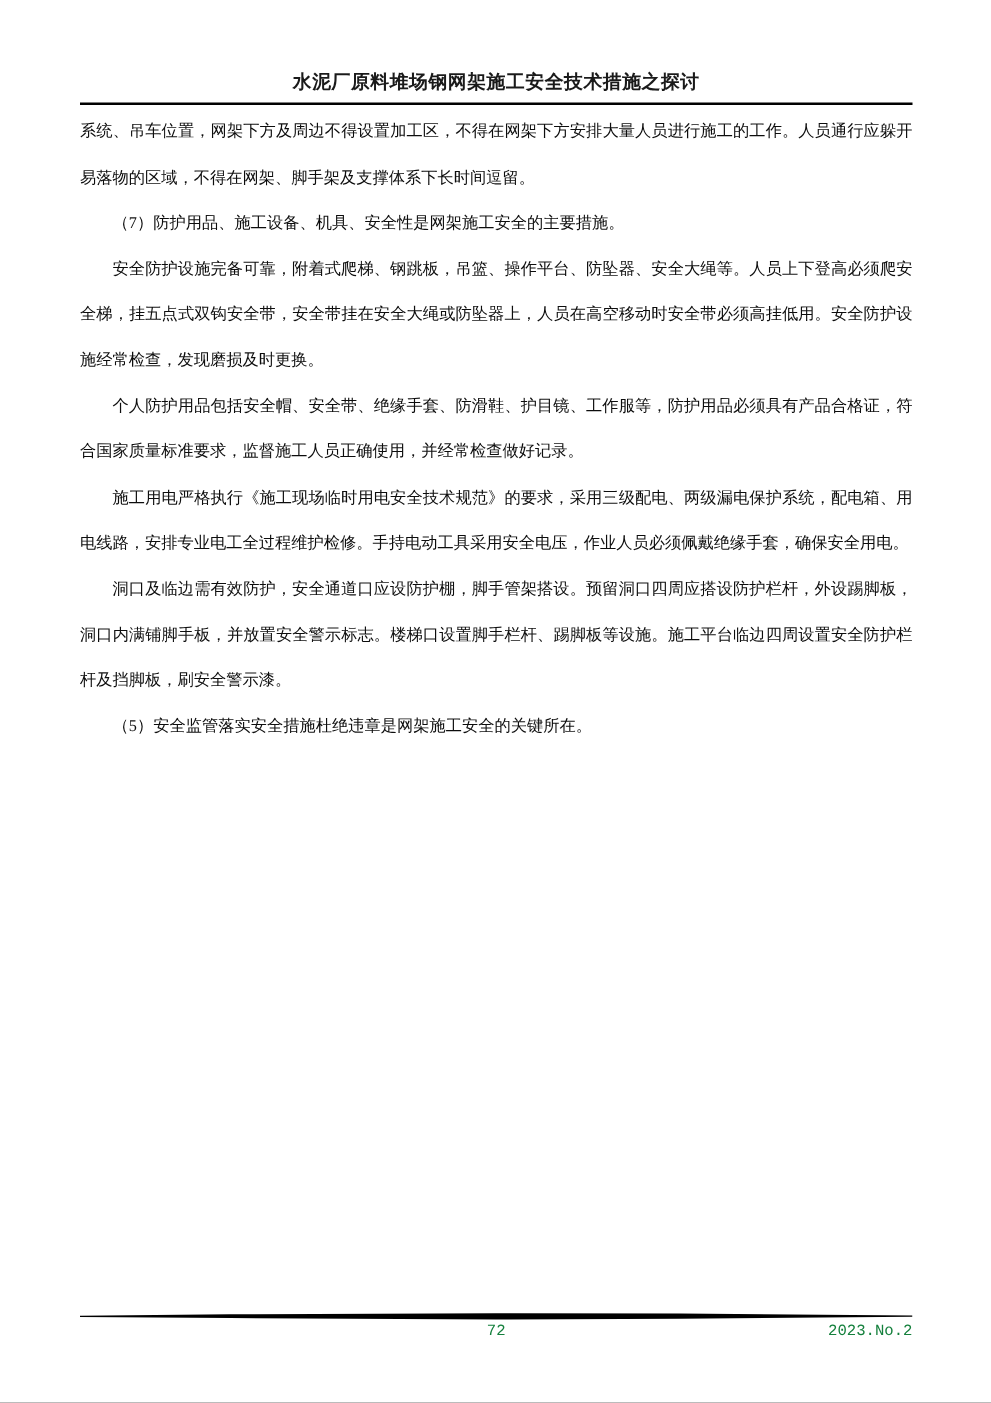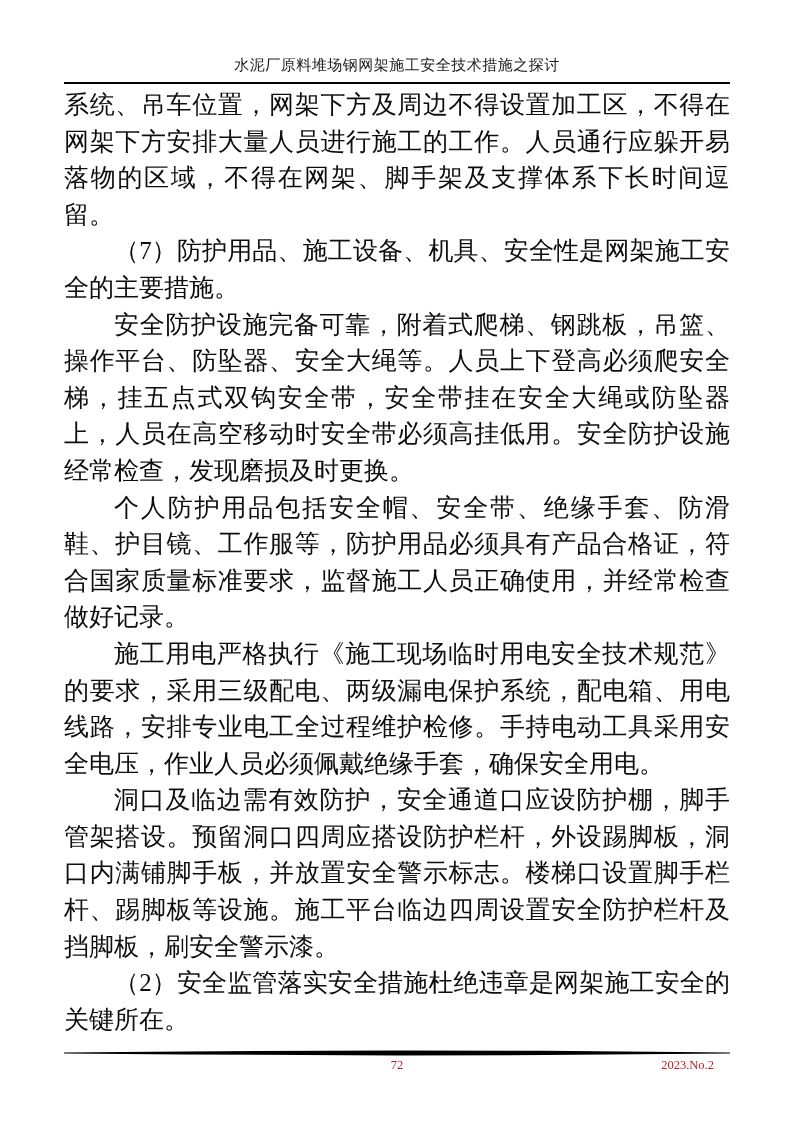--- a/index.html
+++ b/index.html
@@ -21,27 +21,28 @@
     position: absolute;
     top: 56px;
     left: 64px;
     width: 666px;
     text-align: center;
     font-size: 15px;
     letter-spacing: 0.5px;
     padding-bottom: 7px;
     border-bottom: 2px solid #000000;
     color: #1a1a1a;
+    font-weight: bold;
   }
   .body-text {
     position: absolute;
     top: 87px;
     left: 64px;
     width: 666px;
-    font-size: 25px;
+    font-size: 13px;
     line-height: 36.6px;
     text-align: justify;
     text-justify: inter-character;
     color: #0d0d0d;
   }
   .body-text p {
     margin: 0;
     padding: 0;
     text-indent: 2em;
   }
@@ -54,53 +55,53 @@
     left: 64px;
     width: 666px;
     height: 6px;
   }
   .footer-row {
     position: absolute;
     top: 1058px;
     left: 64px;
     width: 666px;
     height: 18px;
-    font-family: Liberation Serif, serif;
+    font-family: Liberation Mono, monospace;
     font-size: 12.5px;
-    color: #b91c1c;
+    color: #15803d;
   }
   .page-number {
     position: absolute;
     left: 0;
     width: 100%;
     text-align: center;
   }
   .issue-label {
     position: absolute;
-    right: 16px;
+    right: 0;
     text-align: right;
   }
 </style>
 </head>
 <body>
 
 <div class="page">
 
   <div class="header">
     <span>水泥厂原料堆场钢网架施工安全技术措施之探讨</span>
   </div>
 
   <div class="body-text">
     <p class="no-indent">系统、吊车位置，网架下方及周边不得设置加工区，不得在网架下方安排大量人员进行施工的工作。人员通行应躲开易落物的区域，不得在网架、脚手架及支撑体系下长时间逗留。</p>
     <p>（7）防护用品、施工设备、机具、安全性是网架施工安全的主要措施。</p>
     <p>安全防护设施完备可靠，附着式爬梯、钢跳板，吊篮、操作平台、防坠器、安全大绳等。人员上下登高必须爬安全梯，挂五点式双钩安全带，安全带挂在安全大绳或防坠器上，人员在高空移动时安全带必须高挂低用。安全防护设施经常检查，发现磨损及时更换。</p>
     <p>个人防护用品包括安全帽、安全带、绝缘手套、防滑鞋、护目镜、工作服等，防护用品必须具有产品合格证，符合国家质量标准要求，监督施工人员正确使用，并经常检查做好记录。</p>
     <p>施工用电严格执行《施工现场临时用电安全技术规范》的要求，采用三级配电、两级漏电保护系统，配电箱、用电线路，安排专业电工全过程维护检修。手持电动工具采用安全电压，作业人员必须佩戴绝缘手套，确保安全用电。</p>
     <p>洞口及临边需有效防护，安全通道口应设防护棚，脚手管架搭设。预留洞口四周应搭设防护栏杆，外设踢脚板，洞口内满铺脚手板，并放置安全警示标志。楼梯口设置脚手栏杆、踢脚板等设施。施工平台临边四周设置安全防护栏杆及挡脚板，刷安全警示漆。</p>
-    <p>（2）安全监管落实安全措施杜绝违章是网架施工安全的关键所在。</p>
+    <p>（5）安全监管落实安全措施杜绝违章是网架施工安全的关键所在。</p>
   </div>
 
   <svg class="footer-rule" viewBox="0 0 666 6" preserveAspectRatio="none" aria-hidden="true">
     <polygon points="0,2.6 120,1.4 333,0.5 480,0.8 666,2.4 666,3.4 480,5.0 333,5.6 120,4.4 0,3.6" fill="#000000"></polygon>
   </svg>
 
   <div class="footer-row">
     <span class="page-number">72</span>
     <span class="issue-label">2023.No.2</span>
   </div>

